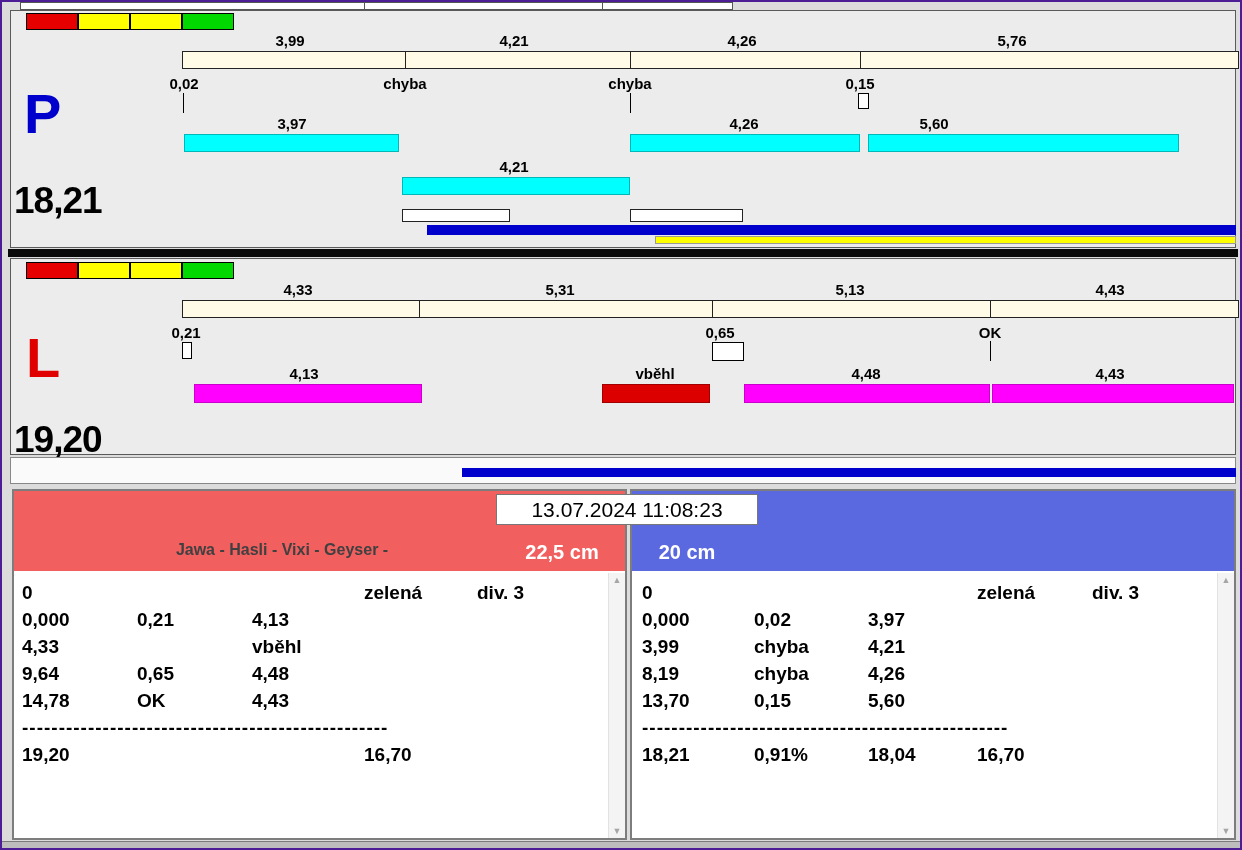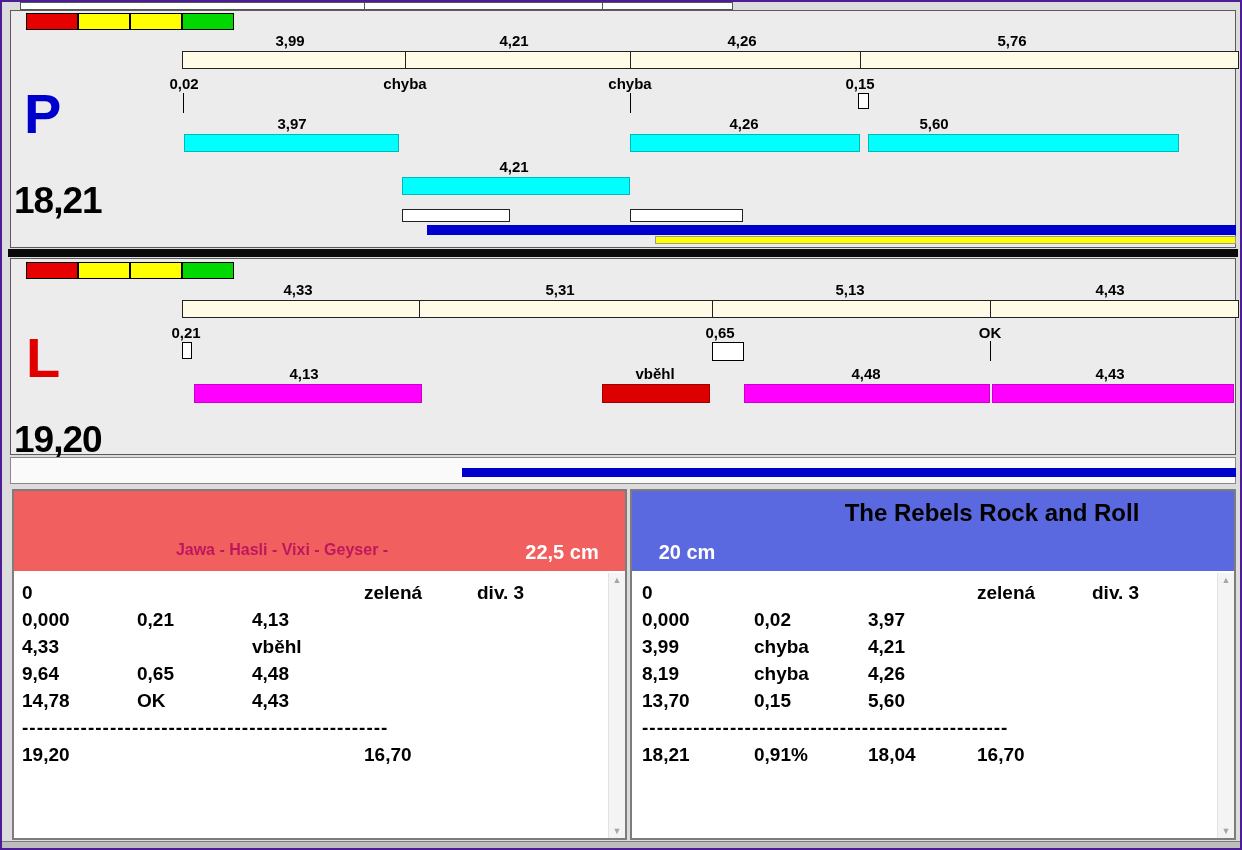--- a/index.html
+++ b/index.html
@@ -22,21 +22,21 @@
   .redbar { position:absolute; height:19px; background:#dd0000; border:1px solid #a00000; }
   .lane-letter { position:absolute; font-size:56px; font-weight:bold; line-height:1; }
   .lane-total { position:absolute; font-size:37px; font-weight:bold; letter-spacing:-1px; }
   .whiterect { position:absolute; background:#fff; border:1px solid #222; height:13px; }
   .bluebar { position:absolute; background:#0000cc; }
   .yellowbar { position:absolute; background:#ffff00; border:1px solid #999; }
   .blackdiv { position:absolute; background:#0a0a0a; }
   .team { position:absolute; background:#fff; border:2px solid #7d7d7d; }
   .team-header { position:absolute; }
   .team-title { position:absolute; font-size:24px; font-weight:bold; text-align:center; white-space:nowrap; }
-  .team-dogs { position:absolute; font-size:16px; font-weight:bold; color:#be185d; text-align:center; white-space:nowrap; }
+  .team-dogs { position:absolute; font-size:16px; font-weight:bold; color:#404040; text-align:center; white-space:nowrap; }
   .team-height { position:absolute; font-size:20px; font-weight:bold; color:#fff; text-align:center; white-space:nowrap; }
   .datetime { position:absolute; background:#fff; border:1px solid #777; font-size:21px; text-align:center; line-height:29px; z-index:6; }
   .rtable { position:absolute; display:grid; grid-auto-rows:27px; font-size:19px; font-weight:bold; line-height:27px; }
   .cell { white-space:nowrap; overflow:visible; }
   .sep { grid-column:1/-1; letter-spacing:1px; overflow:hidden; }
   .scrollbar { position:absolute; width:17px; background:#f4f4f4; border-left:1px solid #e2e2e2; }
   .sb-arrow { position:absolute; left:0; width:100%; text-align:center; font-size:9px; color:#a6a6a6; line-height:14px; }
   .sliver { position:absolute; background:#fff; border:1px solid #555; }
   .sliver-div { position:absolute; width:1px; height:8px; background:#555; }
   .statusbar { position:absolute; background:#bdbdbd; border-top:1px solid #7a7a7a; }
@@ -147,23 +147,23 @@
 
   <div class="team" style="left:10px;top:487px;width:615px;height:351px;"></div>
   <div class="team-header" style="left:12px;top:489px;width:611px;height:80px;background:#f25f5f;"></div>
 
   <div class="team" style="left:628px;top:487px;width:606px;height:351px;"></div>
   <div class="team-header" style="left:630px;top:489px;width:602px;height:80px;background:#5a69e0;"></div>
 
   <div class="team-dogs" style="left:65px;top:539px;width:430px;">Jawa - Hasli - Vixi - Geyser -</div>
   <div class="team-height" style="left:505px;top:539px;width:110px;">22,5 cm</div>
 
-  <div class="team-title" style="left:760px;top:497px;width:460px;">The Rebels Rock and Roll</div>
   <div class="team-height" style="left:635px;top:539px;width:100px;">20 cm</div>
 
+  <div class="datetime" style="left:494px;top:492px;width:262px;height:31px;">13.07.2024 11:08:23</div>
 
   <div class="rtable" style="left:20px;top:577px;width:565px;grid-template-columns:115px 115px 112px 113px 110px;">
     <div class="cell">0</div>
     <div class="cell"></div>
     <div class="cell"></div>
     <div class="cell">zelená</div>
     <div class="cell">div. 3</div>
     <div class="cell">0,000</div>
     <div class="cell">0,21</div>
     <div class="cell">4,13</div>

